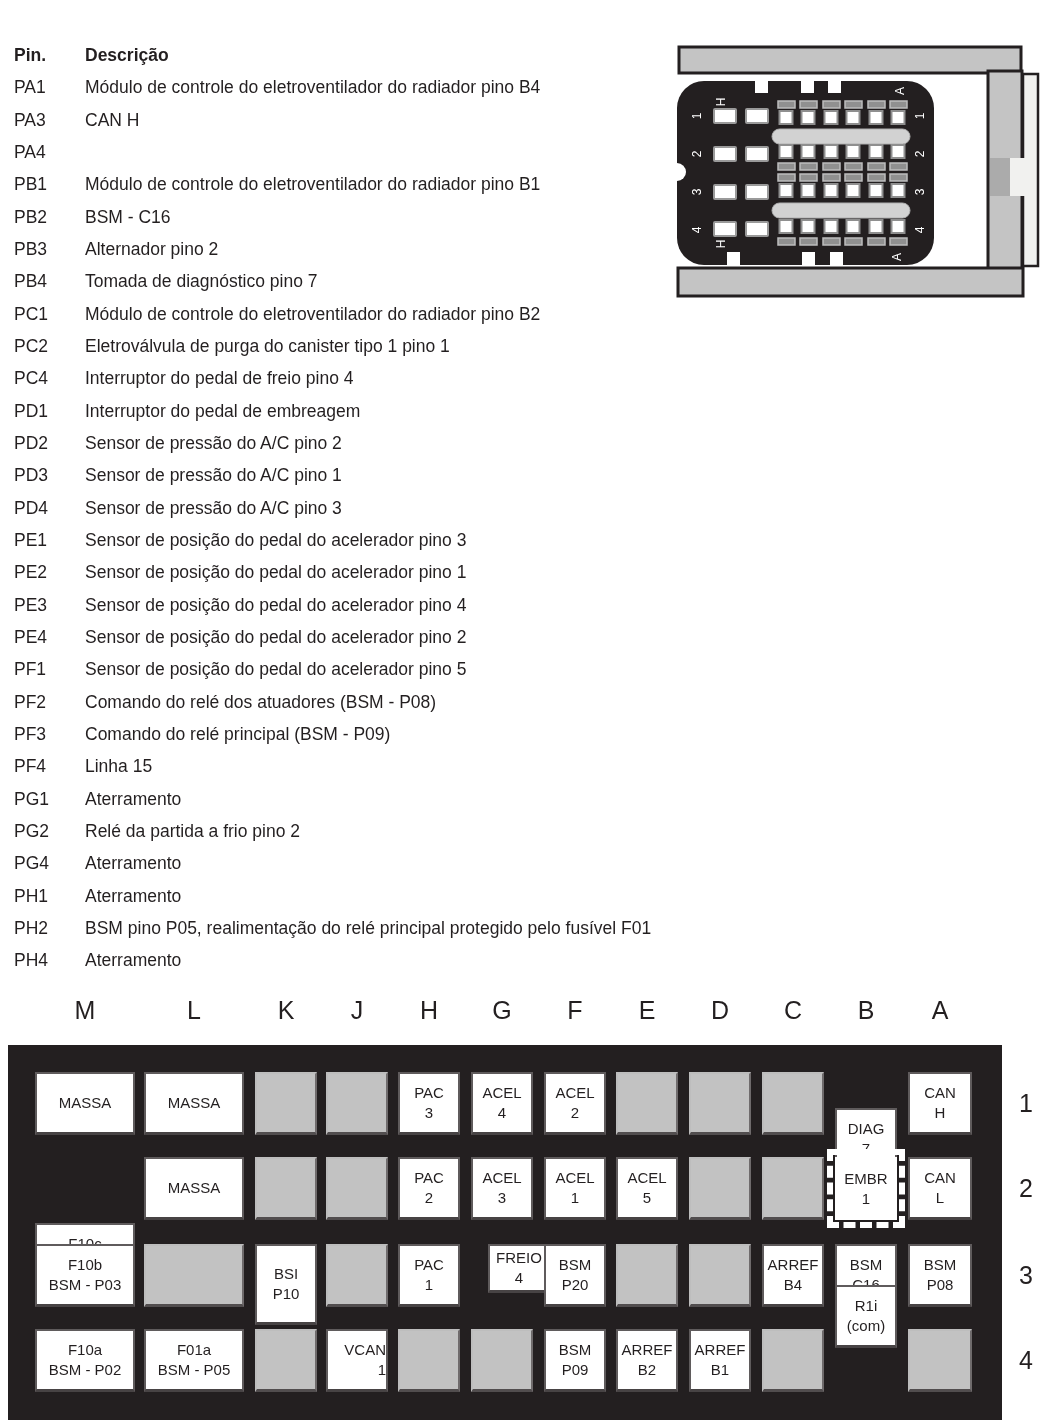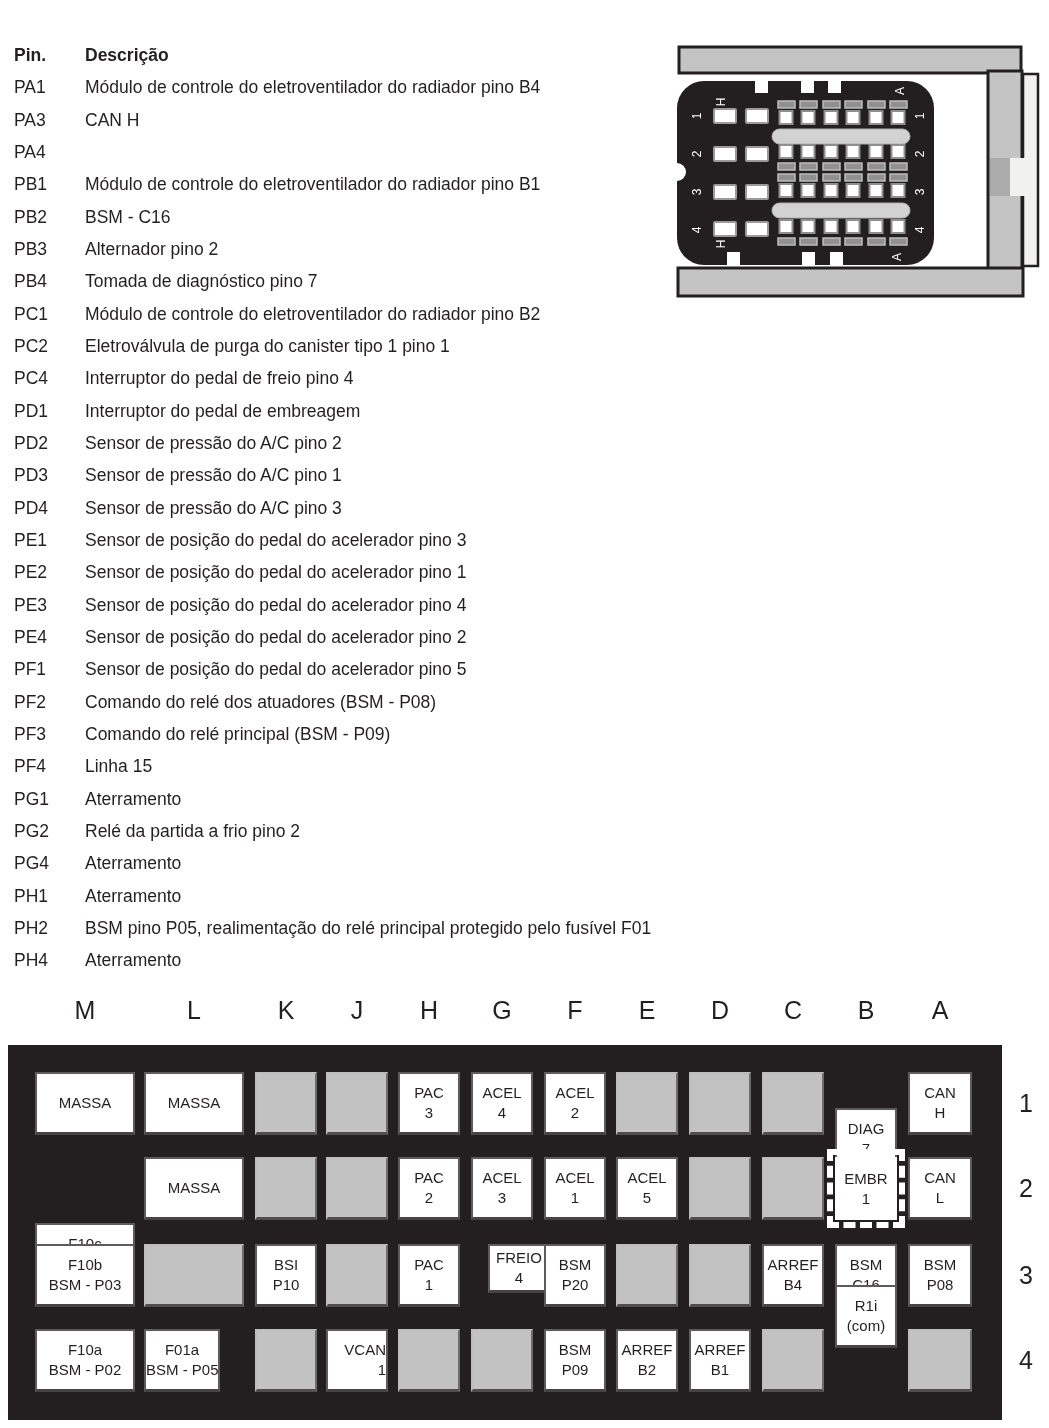--- a/index.html
+++ b/index.html
@@ -346,21 +346,21 @@
         </div>
         <div class="cell cell-white" style="left: 908px; top: 1157px; width: 64px; height: 63px;">
           <div class="cell-line">CAN</div>
           <div class="cell-line">L</div>
         </div>
         <div class="cell cell-white" style="left: 35px; top: 1244px; width: 100px; height: 63px;">
           <div class="cell-line">F10b</div>
           <div class="cell-line">BSM - P03</div>
         </div>
         <div class="cell cell-gray" style="left: 144px; top: 1244px; width: 100px; height: 63px;"></div>
-        <div class="cell cell-white" style="left: 255px; top: 1244px; width: 62px; height: 63px;">
+        <div class="cell cell-white" style="left: 255px; top: 1244px; width: 62px; height: 81px;">
           <div class="cell-line">BSI</div>
           <div class="cell-line">P10</div>
         </div>
         <div class="cell cell-gray" style="left: 326px; top: 1244px; width: 62px; height: 63px;"></div>
         <div class="cell cell-white" style="left: 398px; top: 1244px; width: 62px; height: 63px;">
           <div class="cell-line">PAC</div>
           <div class="cell-line">1</div>
         </div>
         <div class="cell cell-white" style="left: 471px; top: 1244px; width: 62px; height: 49px; margin-left: 17px;">
           <div class="cell-line">FREIO</div>
@@ -381,21 +381,21 @@
           <div class="cell-line">C16</div>
         </div>
         <div class="cell cell-white" style="left: 908px; top: 1244px; width: 64px; height: 63px;">
           <div class="cell-line">BSM</div>
           <div class="cell-line">P08</div>
         </div>
         <div class="cell cell-white" style="left: 35px; top: 1329px; width: 100px; height: 63px;">
           <div class="cell-line">F10a</div>
           <div class="cell-line">BSM - P02</div>
         </div>
-        <div class="cell cell-white" style="left: 144px; top: 1329px; width: 76px; height: 63px;">
+        <div class="cell cell-white" style="left: 144px; top: 1329px; width: 100px; height: 63px;">
           <div class="cell-line">F01a</div>
           <div class="cell-line">BSM - P05</div>
         </div>
         <div class="cell cell-gray" style="left: 255px; top: 1329px; width: 62px; height: 63px;"></div>
         <div class="cell cell-white" style="left: 326px; top: 1329px; width: 62px; height: 63px; text-align: right;">
           <div class="cell-line">VCAN</div>
           <div class="cell-line">1</div>
         </div>
         <div class="cell cell-gray" style="left: 398px; top: 1329px; width: 62px; height: 63px;"></div>
         <div class="cell cell-gray" style="left: 471px; top: 1329px; width: 62px; height: 63px;"></div>

